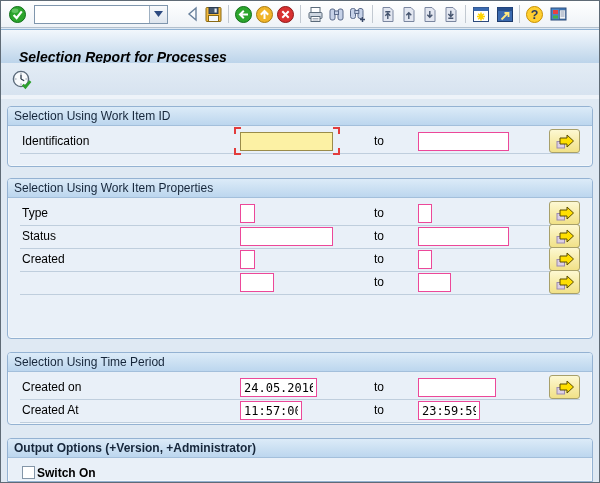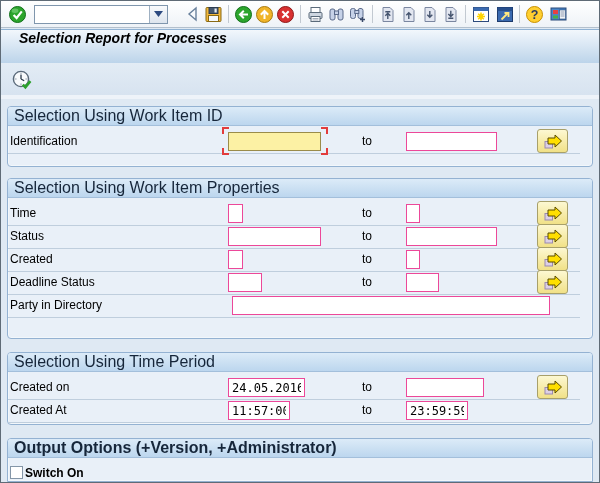--- a/index.html
+++ b/index.html
@@ -9,31 +9,31 @@
   
   .toolbar{position:absolute;top:0;left:0;right:0;height:27px;background:linear-gradient(#ffffff,#eef2f7);border-bottom:1px solid #b3c0cd;display:flex;align-items:center;padding-left:6px;box-sizing:border-box;}
   .tb-icon{width:21px;height:21px;display:flex;align-items:center;justify-content:center;flex:0 0 auto;cursor:pointer;}
   .tb-sep{width:1px;height:18px;background:#c2c9d1;margin:0 4px;flex:0 0 auto;}
   .cmdfield{display:flex;align-items:center;height:19px;width:134px;margin-left:6px;border:1px solid #7f96ad;background:#fff;box-sizing:border-box;flex:0 0 auto;}
   .cmdfield input{flex:1;border:none;outline:none;height:15px;width:100px;font:12px "DejaVu Sans Mono",monospace;padding:0 2px;}
   .cmd-drop{width:17px;height:17px;background:linear-gradient(#f8fafc,#dde5ee);border-left:1px solid #9fb0c2;display:flex;align-items:center;justify-content:center;cursor:pointer;}
   .cmd-drop svg{display:block;}
 
   
-  .titlebar{position:absolute;top:28px;left:0;right:0;height:36px;background:linear-gradient(#f2f7fc,#b9d2e9);border-top:1px solid #8fb2d4;display:flex;align-items:flex-start;padding-left:18px;box-sizing:border-box;}
+  .titlebar{position:absolute;top:28px;left:0;right:0;height:36px;background:linear-gradient(#f2f7fc,#b9d2e9);border-top:1px solid #8fb2d4;display:flex;align-items:flex-end;padding-left:18px;box-sizing:border-box;}
   .titlebar .t{font-size:14px;font-weight:bold;font-style:italic;color:#000;}
 
   
   .apptoolbar{position:absolute;top:62px;left:0;right:0;height:36px;background:linear-gradient(#e3ecf5,#d7e3f0);border-bottom:4px solid #eef3f9;box-sizing:border-box;}
   .exec-btn{position:absolute;left:9px;top:5px;width:24px;height:24px;display:flex;align-items:center;justify-content:center;cursor:pointer;}
 
   
   .frame{position:absolute;left:6px;width:586px;box-sizing:border-box;border:1px solid #94b2d2;border-radius:4px;background:#e9f0f8;box-shadow:0 0 0 1px #f2f7fb inset;}
-  .frame-h{height:18px;line-height:18px;padding-left:6px;font-size:16px;color:#16263a;background:linear-gradient(#dcebf8,#bcd6ee);border-bottom:1px solid #a3bfdb;border-radius:3px 3px 0 0;}
-  .frame-b{padding:5px 12px 0 0;border-radius:12px;}
+  .frame-h{height:18px;line-height:18px;padding-left:6px;font-size:12px;color:#16263a;background:linear-gradient(#dcebf8,#bcd6ee);border-bottom:1px solid #a3bfdb;border-radius:3px 3px 0 0;}
+  .frame-b{padding:5px 12px 0 12px;border-radius:12px;}
   .row{position:relative;height:22px;border-bottom:1px solid #bfcedd;}
   .row .lbl{position:absolute;left:2px;top:3px;font-size:12px;color:#000;}
   .row .to{position:absolute;left:354px;top:3px;font-size:12px;color:#000;}
   .sapinput{position:absolute;top:1px;height:19px;box-sizing:border-box;border:1px solid #ec4899;background:#fff;font:12px "DejaVu Sans Mono",monospace;padding:0 3px;outline:none;}
   .sapinput.focused{background:#fcf1a4;border-color:#9a8c4a;}
   .c1{left:220px;}  .c2{left:398px;}
   .w-med{width:93px;} .w-med2{width:91px;}
   .w-tiny{width:15px;} .w-tiny2{width:14px;}
   .w-sm{width:34px;} .w-sm2{width:33px;}
   .w-wide{left:224px;width:318px;}
@@ -224,21 +224,21 @@
             </svg>
         </button>
       </div>
     </div>
   </div>
 
   <div class="frame" style="top:177px;height:161px;">
     <div class="frame-h">Selection Using Work Item Properties</div>
     <div class="frame-b">
       <div class="row">
-        <span class="lbl">Time</span>
+        <span class="lbl">Type</span>
         <input class="sapinput c1 w-tiny" value="" style="">
         <span class="to">to</span>
         <input class="sapinput c2 w-tiny2" value="" style="">
         <button class="multibtn">
           <svg width="22" height="17" viewBox="0 0 22 17">
               <rect x="3" y="8.5" width="7.5" height="6.5" fill="#ddd0e6" stroke="#9a8ab0"></rect>
               <polygon points="6,5 13,5 13,2 19.5,8 13,14 13,11 6,11" fill="#ffdf00" stroke="#5a4c00" stroke-width="1"></polygon>
             </svg>
         </button>
       </div>
@@ -260,34 +260,29 @@
         <span class="to">to</span>
         <input class="sapinput c2 w-tiny2" value="" style="">
         <button class="multibtn">
           <svg width="22" height="17" viewBox="0 0 22 17">
               <rect x="3" y="8.5" width="7.5" height="6.5" fill="#ddd0e6" stroke="#9a8ab0"></rect>
               <polygon points="6,5 13,5 13,2 19.5,8 13,14 13,11 6,11" fill="#ffdf00" stroke="#5a4c00" stroke-width="1"></polygon>
             </svg>
         </button>
       </div>
       <div class="row">
-        <span class="lbl">Deadline Status</span>
         <input class="sapinput c1 w-sm" value="" style="">
         <span class="to">to</span>
         <input class="sapinput c2 w-sm2" value="" style="">
         <button class="multibtn">
           <svg width="22" height="17" viewBox="0 0 22 17">
               <rect x="3" y="8.5" width="7.5" height="6.5" fill="#ddd0e6" stroke="#9a8ab0"></rect>
               <polygon points="6,5 13,5 13,2 19.5,8 13,14 13,11 6,11" fill="#ffdf00" stroke="#5a4c00" stroke-width="1"></polygon>
             </svg>
         </button>
-      </div>
-      <div class="row">
-        <span class="lbl">Party in Directory</span>
-        <input class="sapinput w-wide" value="" style="">
       </div>
     </div>
   </div>
 
   <div class="frame" style="top:351px;height:73px;">
     <div class="frame-h">Selection Using Time Period</div>
     <div class="frame-b">
       <div class="row">
         <span class="lbl">Created on</span>
         <input class="sapinput c1 w-date" value="24.05.2016" style="">

